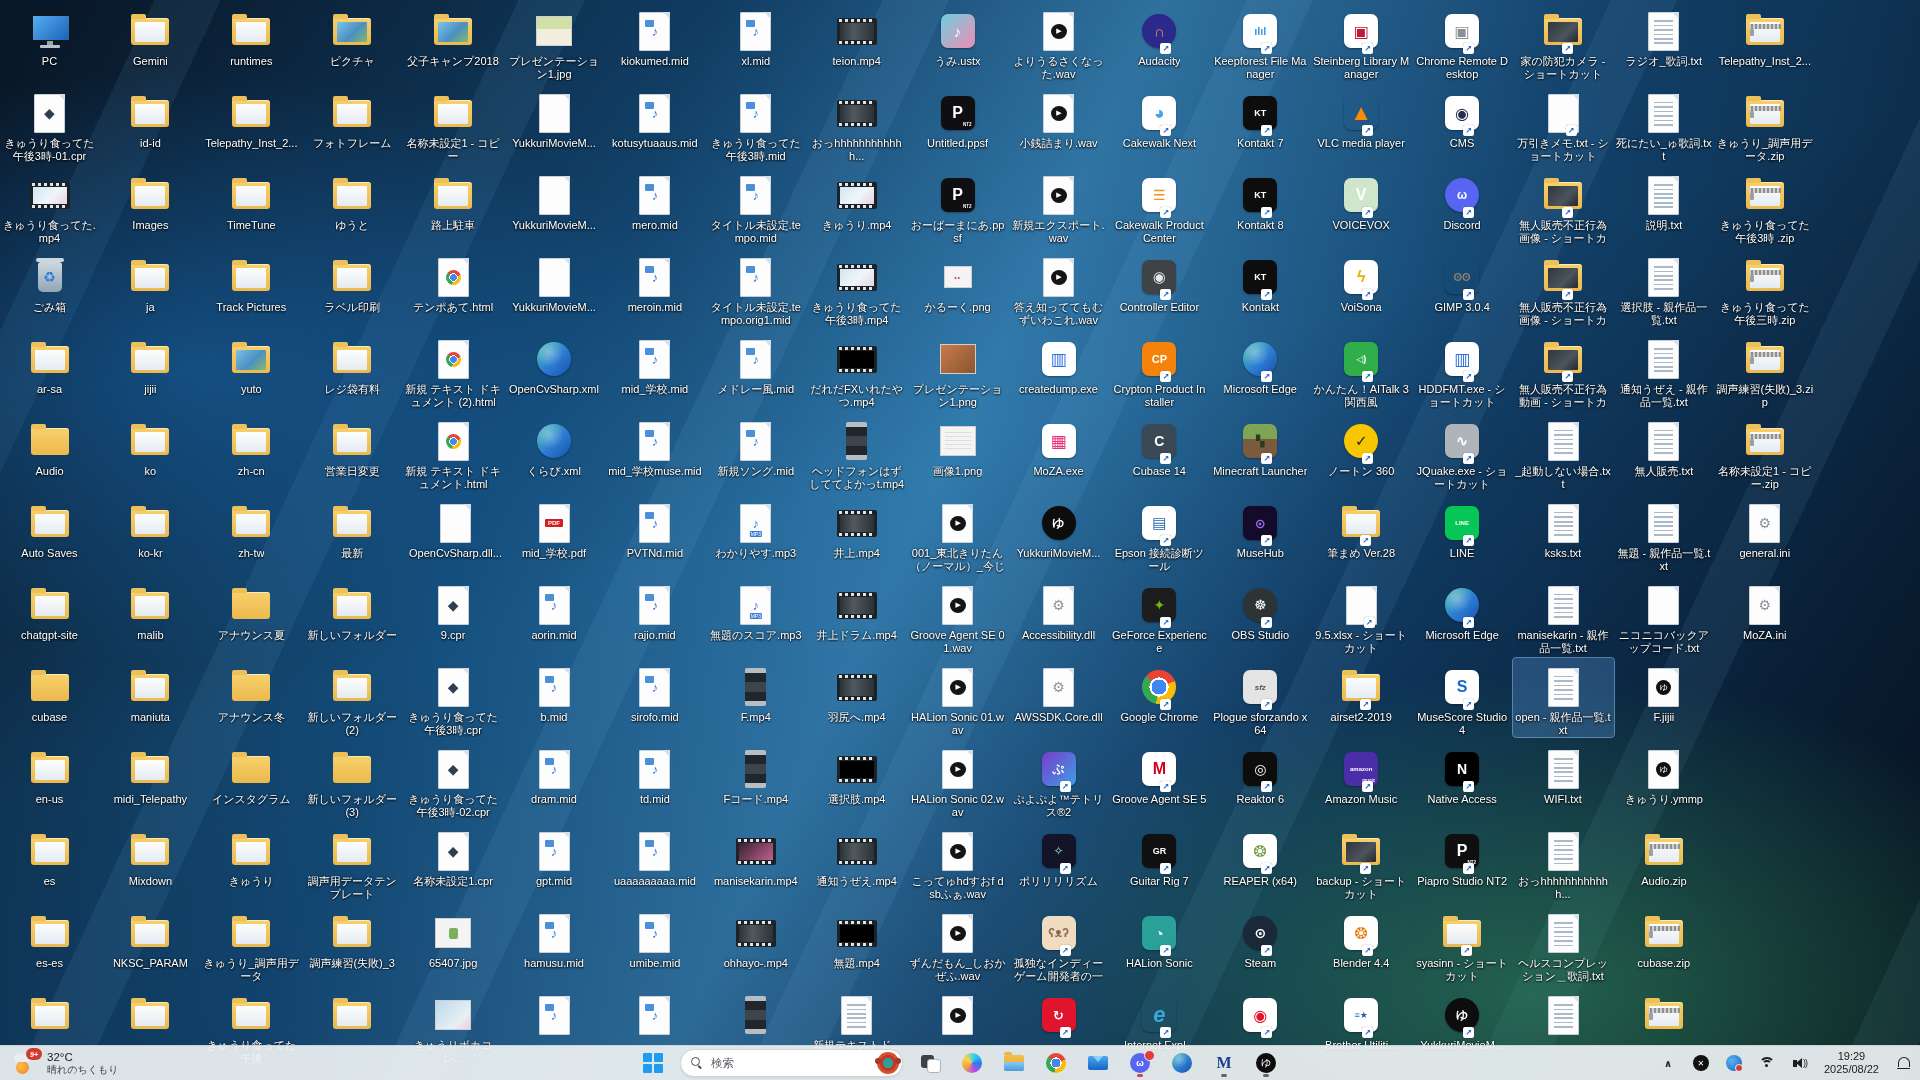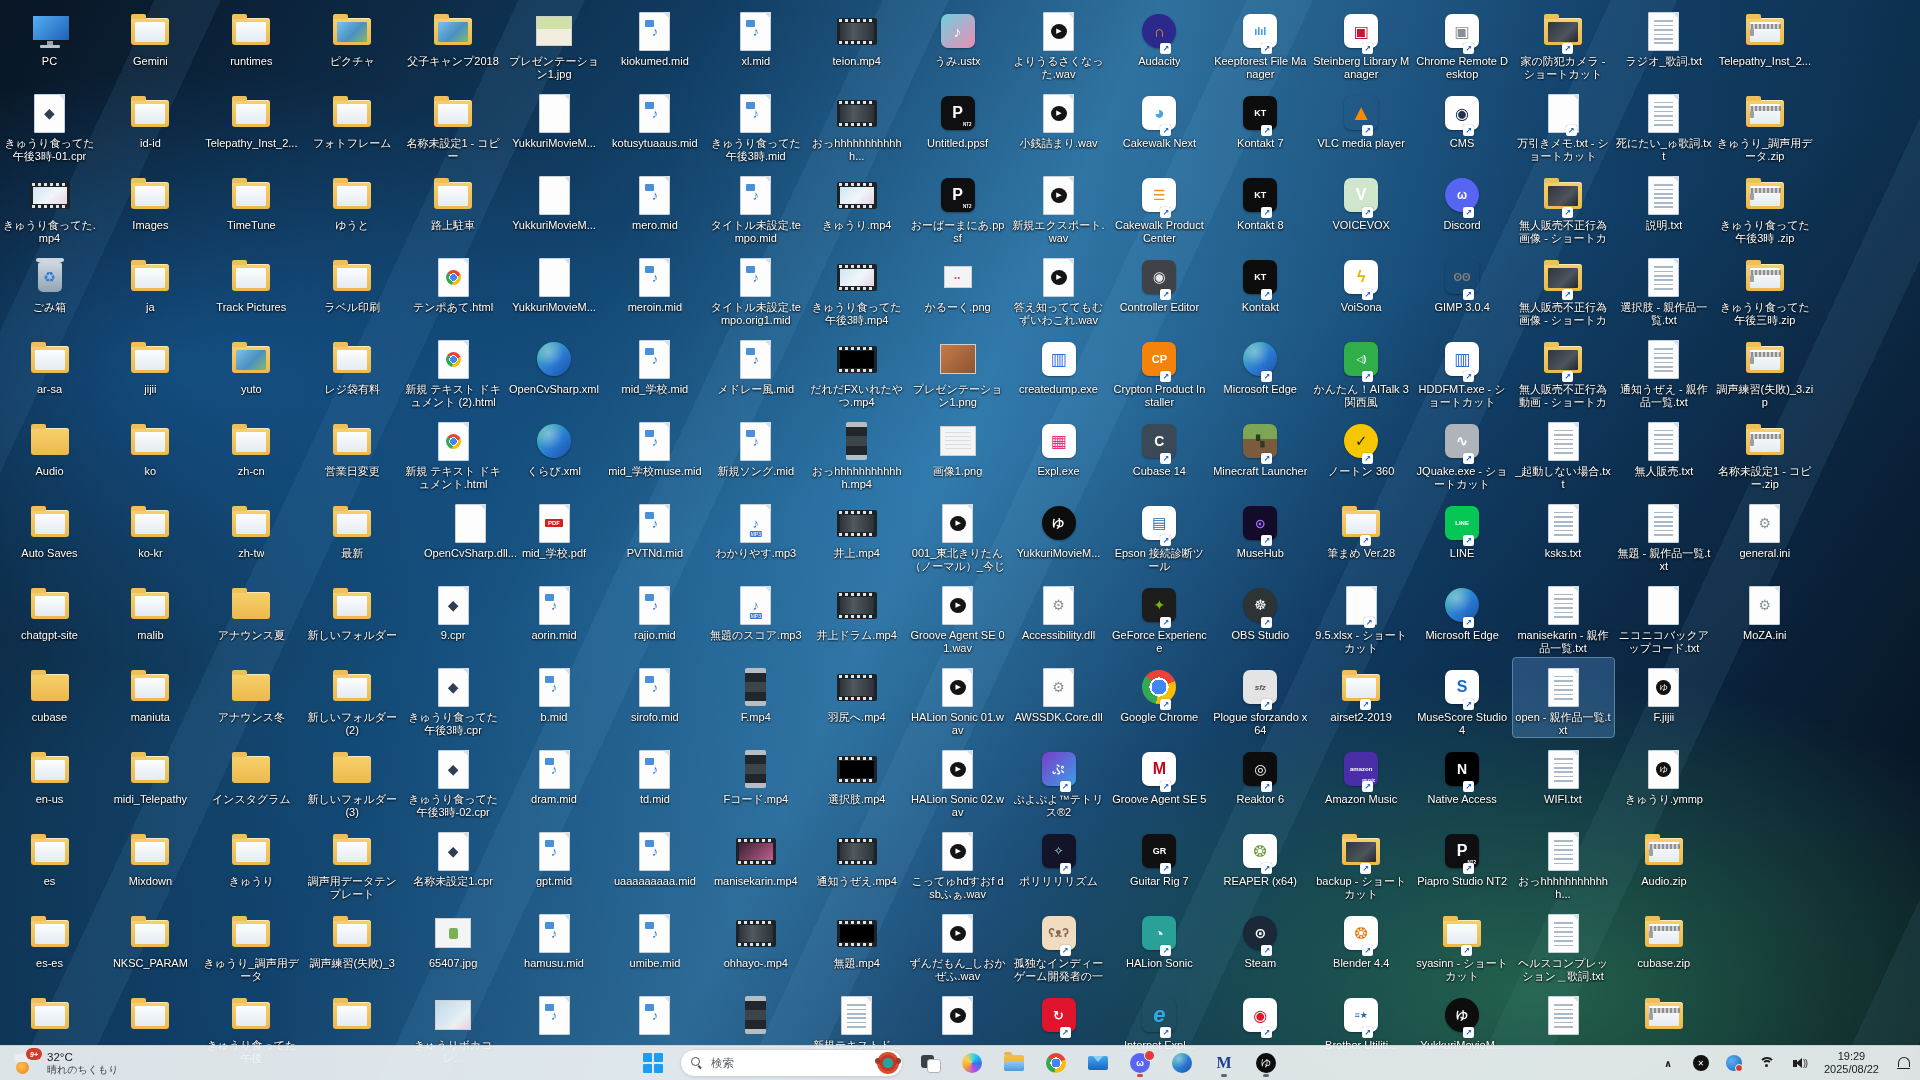--- a/index.html
+++ b/index.html
@@ -972,35 +972,35 @@
             <i class="clip"></i>
             <span class="note">♪</span>
           </div>
         </div>
         <span class="lbl">新規ソング.mid</span>
       </div>
       <div class="cell" title="ヘッドフォンはずしててよかっt.mp4" style="left: 806.2px; top: 412px;">
         <div class="icwrap">
           <div class="filmv"></div>
         </div>
-        <span class="lbl">おっhhhhhhhhhhhh.mp4</span>
+        <span class="lbl">ヘッドフォンはずしててよかっt.mp4</span>
       </div>
       <div class="cell" title="画像1.png" style="left: 907.1px; top: 412px;">
         <div class="icwrap">
           <div class="imgt">
             <i class="faint"></i>
           </div>
         </div>
         <span class="lbl">画像1.png</span>
       </div>
       <div class="cell" title="MoZA.exe" style="left: 1008px; top: 412px;">
         <div class="icwrap">
           <div class="app" style="background:#ffffff;color:#e8327c;font-size:17px;;">▦</div>
         </div>
-        <span class="lbl">Expl.exe</span>
+        <span class="lbl">MoZA.exe</span>
       </div>
       <div class="cell" title="Cubase 14" style="left: 1108.9px; top: 412px;">
         <div class="icwrap">
           <div class="app" style="background:#3b4856;color:#ffffff;font-size:14px;;">C</div>
           <i class="scb">↗</i>
         </div>
         <span class="lbl">Cubase 14</span>
       </div>
       <div class="cell" title="Minecraft Launcher" style="left: 1209.8px; top: 412px;">
         <div class="icwrap">
@@ -1076,21 +1076,21 @@
         <span class="lbl">zh-tw</span>
       </div>
       <div class="cell" title="最新" style="left: 301.7px; top: 494px;">
         <div class="icwrap">
           <div class="fld">
             <i class="sheet"></i>
           </div>
         </div>
         <span class="lbl">最新</span>
       </div>
-      <div class="cell" title="OpenCvSharp.dll..." style="left: 420px; top: 494px;">
+      <div class="cell" title="OpenCvSharp.dll..." style="left: 405px; top: 494px;">
         <div class="icwrap">
           <div class="doc">
             <i class="fold"></i>
           </div>
         </div>
         <span class="lbl">OpenCvSharp.dll...</span>
       </div>
       <div class="cell" title="mid_学校.pdf" style="left: 503.5px; top: 494px;">
         <div class="icwrap">
           <div class="doc">

